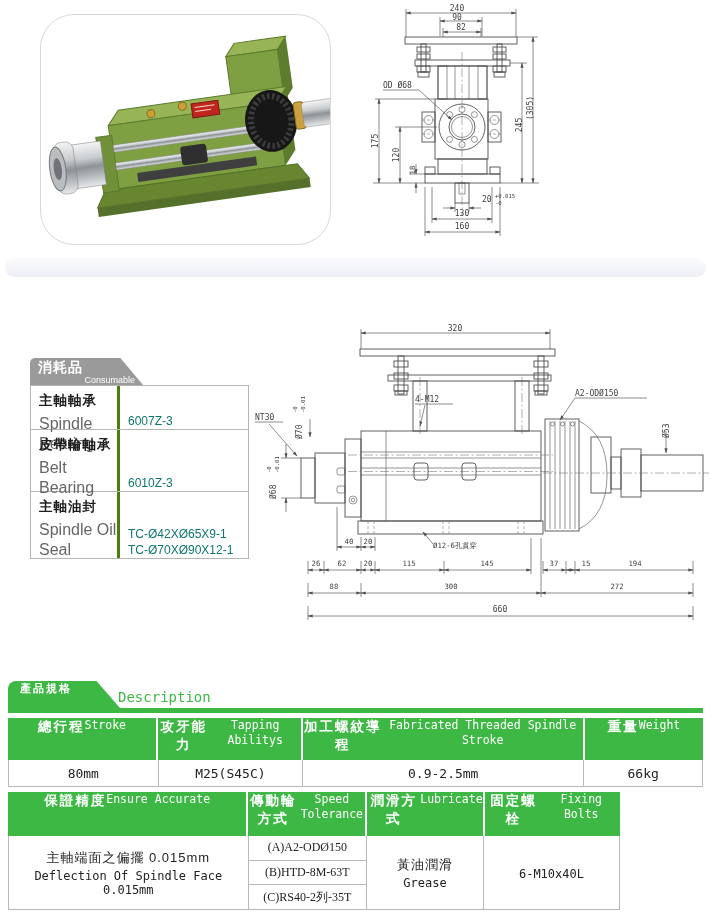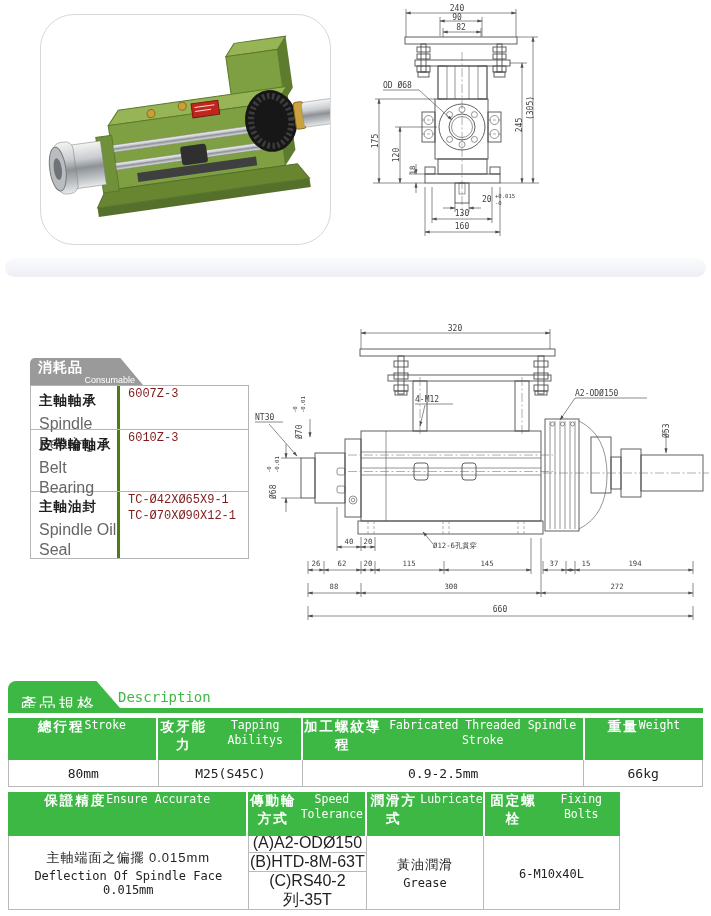--- a/index.html
+++ b/index.html
@@ -32,30 +32,30 @@
   .cons-tab{position:relative;width:113px;height:27px;background:#9a9a9a;
             clip-path:polygon(0 0,80% 0,100% 100%,0 100%);border-radius:5px 0 0 0;color:#fff}
   .cons-tab-cjk{position:absolute;left:8px;top:1px;font-size:14px;font-weight:bold;letter-spacing:1px}
   .cons-tab-en{position:absolute;right:8px;bottom:0px;font-size:9px}
   .cons-table{border:1px solid #b5b5b5;background:#fff}
   .cons-row{display:flex;border-bottom:1px solid #b5b5b5}
   .cons-row:last-child{border-bottom:none}
   .cons-label{width:89px;border-right:3px solid #4d7c0f;padding:6px 0 4px 8px}
   .cons-label .cjk{font-size:13.5px;font-weight:bold;color:#1d1d1d;letter-spacing:1px}
   .cons-label .en{font-size:16px;color:#666;margin-top:4px;line-height:1.25}
-  .cons-value{flex:1;display:flex;flex-direction:column;justify-content:flex-start;
-              padding-left:8px;font-family:Liberation Mono, monospace;
-              font-size:12px;color:#7f1d1d;line-height:1.35}
+  .cons-value{flex:1;display:flex;flex-direction:column;justify-content:flex-end;
+              padding-left:8px;font-family:Liberation Sans, sans-serif;
+              font-size:12px;color:#0f766e;line-height:1.35}
   .r1{height:44px}.r2{height:62px}.r3{height:66px}
 
   
   .spec{left:8px;top:681px;width:695px}
   .spec-tab{position:absolute;left:0;top:0;width:112px;height:27px;background:#3eb844;
             clip-path:polygon(0 0,79% 0,100% 100%,0 100%);border-radius:8px 0 0 0;color:#fff}
-  .spec-tab span{position:absolute;left:12px;top:12px;font-size:17px;font-weight:normal;letter-spacing:2px}
+  .spec-tab span{position:absolute;left:12px;top:0;font-size:11px;font-weight:bold;letter-spacing:2px}
   .spec-desc{position:absolute;left:110px;top:8px;color:#3eb844;
              font-family:"DejaVu Sans Mono",monospace;font-size:14px}
   .spec-rule{position:absolute;left:0;top:27px;width:695px;height:5px;background:#3eb844}
   .g-head{display:flex;background:#fff}
   .g-cell{background:#3eb844;color:#fff;text-align:center;display:flex;flex-direction:row;
           justify-content:center;line-height:1.3}
   .g-cell .cjk{font-size:13.5px;font-weight:bold;letter-spacing:2px}
   .g-cell .en{font-size:11.5px;font-family:"DejaVu Sans Mono",monospace}
   .gap{margin-right:2px}
   .t1{position:absolute;left:0;top:37px;width:695px}
@@ -66,21 +66,21 @@
   .v-cell:last-child{border-right:none}
   .t2{position:absolute;left:0;top:111px;width:612px}
   .t2 .g-head{height:44px}
   .t2-body{display:flex;height:74px;border:1px solid #b9b9b9;border-top:none}
   .t2-col{border-right:1px solid #b9b9b9;display:flex;flex-direction:column;
           align-items:center;justify-content:center;text-align:center}
   .t2-col:last-child{border-right:none}
   .t2 .cjk-line{font-size:13px;color:#1d1d1d;letter-spacing:1px}
   .t2 .en-line{font-family:"DejaVu Sans Mono",monospace;font-size:12px;color:#222;margin-top:2px}
   .opt{flex:1;width:100%;display:flex;align-items:center;justify-content:center;
-       font-family:Liberation Sans, sans-serif;font-size:16px;color:#222;
+       font-family:Liberation Serif, serif;font-size:12px;color:#222;
        border-bottom:1px solid #b9b9b9}
   .opt:last-child{border-bottom:none}
 </style>
 </head>
 <body>
 
 <div class="abs photo-box">
   <svg width="289" height="229" viewBox="0 0 289 229">
     <defs>
       <linearGradient id="chrome" x1="0" y1="0" x2="0" y2="1">

